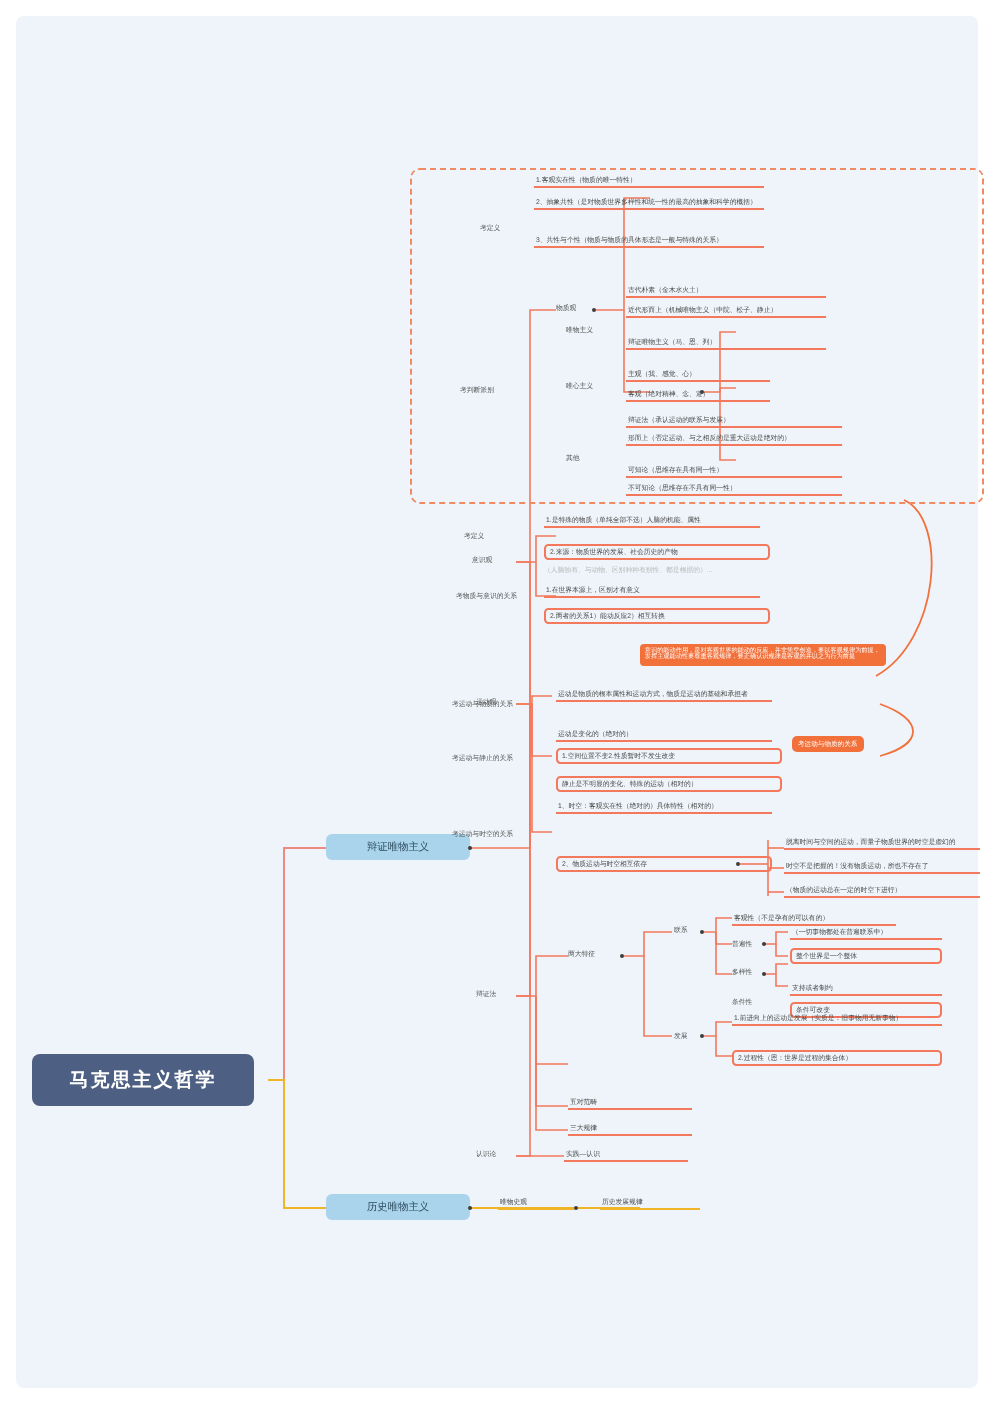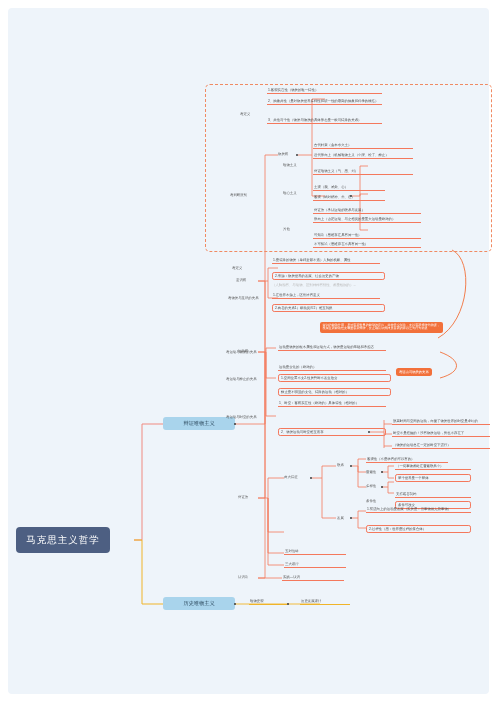--- a/index.html
+++ b/index.html
@@ -3,22 +3,22 @@
 <meta charset="utf-8">
 <style>
   html,body{margin:0;padding:0;background:#ffffff;}
   body{font-family:"Liberation Sans","DejaVu Sans",sans-serif;}
   #canvas{position:relative;width:497px;height:702px;background:#ffffff;overflow:hidden;}
   #board{position:absolute;left:8px;top:8px;width:481px;height:686px;background:#eef4fa;border-radius:4px;}
   .txt{position:absolute;box-sizing:border-box;font-size:3.4px;color:#4a4a4a;letter-spacing:0;white-space:normal;}
   .lbl{position:absolute;box-sizing:border-box;font-size:3.4px;color:#555;white-space:nowrap;}
   .boxed{border:0.6px solid #f4785c;border-radius:2.2px;padding:1.2px 2px;background:transparent;}
   .uline{border-bottom:0.6px solid #f4785c;padding:0.6px 1px 1px 1px;}
-  .root{position:absolute;left:16px;top:527px;width:94px;height:26px;background:#4d5f82;border-radius:4px;
-        color:#fff;font-size:9.5px;font-weight:normal;display:flex;align-items:center;justify-content:center;letter-spacing:1px;}
+  .root{position:absolute;left:16px;top:527px;width:111px;height:26px;background:#4d5f82;border-radius:4px;
+        color:#fff;font-size:9.5px;font-weight:bold;display:flex;align-items:center;justify-content:center;letter-spacing:1px;}
   .l1{position:absolute;background:#a9d4ec;border-radius:3px;color:#2d4a5e;font-size:5.2px;
       display:flex;align-items:center;justify-content:center;height:13px;}
   .l1b{position:absolute;background:#a9d4ec;border-radius:3px;color:#2d4a5e;font-size:5.2px;
       display:flex;align-items:center;justify-content:center;height:13px;}
   .hl{position:absolute;background:#f2703a;color:#fff;border-radius:2px;padding:1.6px 2.4px;font-size:3.1px;line-height:1.25;}
   .hl2{position:absolute;background:#f2703a;color:#fff;border-radius:2.5px;padding:1.8px 3px;font-size:3.3px;white-space:nowrap;}
   .dash{position:absolute;border:0.8px dashed #f08a62;border-radius:5px;}
   svg.wire{position:absolute;left:0;top:0;width:497px;height:702px;pointer-events:none;}
   .dot{position:absolute;width:2.4px;height:2.4px;background:#3d3d3d;border-radius:50%;}
 </style>

